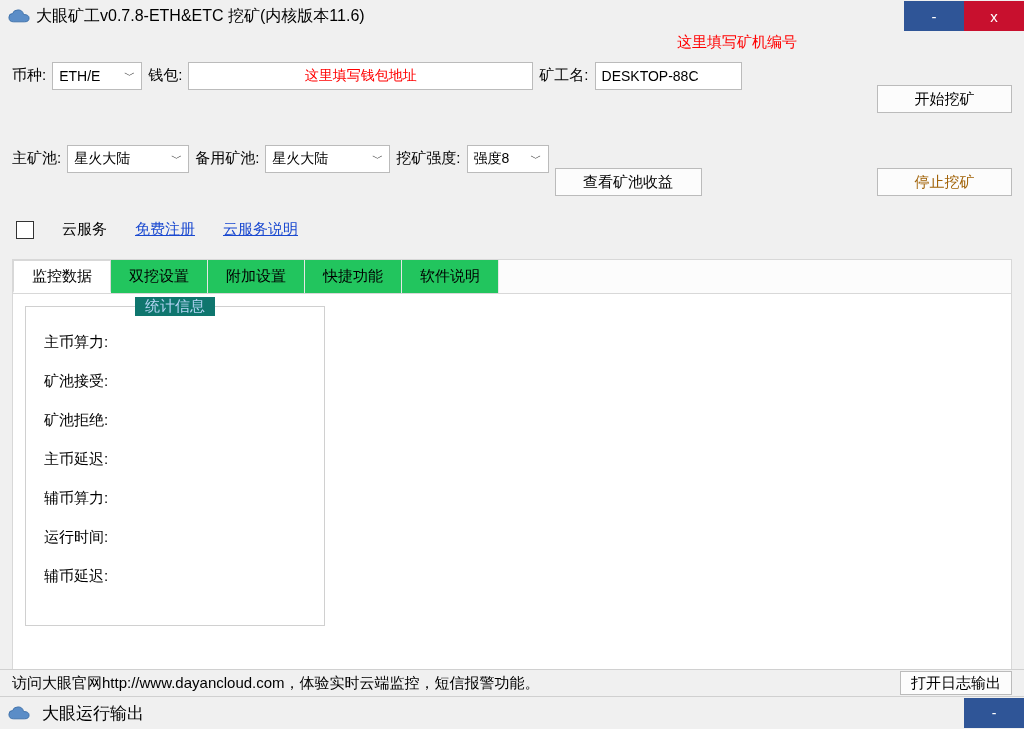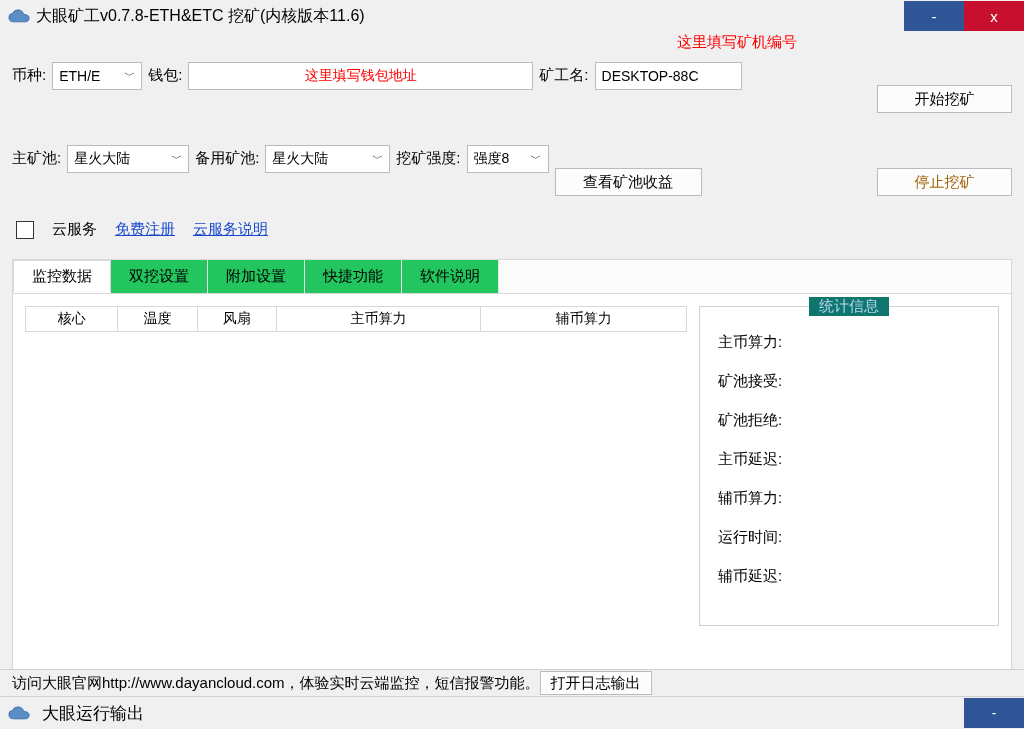--- a/index.html
+++ b/index.html
@@ -90,21 +90,21 @@
     font-size: 15px;
     cursor: pointer;
     margin-top: 47px;
   }
   .btn-wide { width: 135px; }
   .btn-disabled { color: #a16207; cursor: not-allowed; }
 
   .cloudservice-row {
     display: flex;
     align-items: center;
-    gap: 18px;
+    gap: 28px;
     padding: 16px 16px 10px 16px;
     font-size: 15px;
   }
   .checkbox {
     width: 18px;
     height: 18px;
     border: 1.5px solid #333;
     background: #fff;
     display: inline-block;
   }
@@ -191,21 +191,21 @@
     bottom: 32px;
     left: 0;
     right: 0;
     height: 28px;
     border-top: 1px solid #d0d0d0;
     border-bottom: 1px solid #d0d0d0;
     display: flex;
     align-items: center;
     padding: 0 12px;
     font-size: 15px;
-    justify-content: flex-start;
+    justify-content: space-between;
     background: #f0f0f0;
   }
   .footer-btn {
     border: 1px solid #bbb;
     background: #fcfcfc;
     height: 24px;
     padding: 0 10px;
     display: inline-flex;
     align-items: center;
     cursor: pointer;
@@ -290,29 +290,20 @@
 <div class="tabs-container">
   <div class="tabs-strip">
     <div class="tab active">监控数据</div>
     <div class="tab">双挖设置</div>
     <div class="tab">附加设置</div>
     <div class="tab">快捷功能</div>
     <div class="tab">软件说明</div>
   </div>
 
   <div class="tab-content">
-    <div class="table-area">
-      <div class="table-head">
-        <div class="th" style="width:14%">核心</div>
-        <div class="th" style="width:12%">温度</div>
-        <div class="th" style="width:12%">风扇</div>
-        <div class="th" style="width:31%">主币算力</div>
-        <div class="th" style="width:31%">辅币算力</div>
-      </div>
-    </div>
 
     <div class="stats-box">
       <div class="stats-title">统计信息</div>
       <div class="stat-row">主币算力:</div>
       <div class="stat-row">矿池接受:</div>
       <div class="stat-row">矿池拒绝:</div>
       <div class="stat-row">主币延迟:</div>
       <div class="stat-row">辅币算力:</div>
       <div class="stat-row">运行时间:</div>
       <div class="stat-row">辅币延迟:</div>

